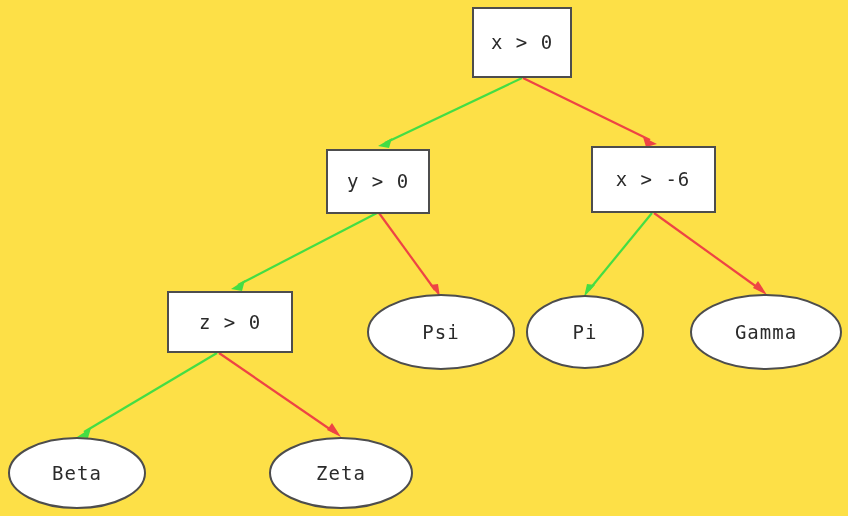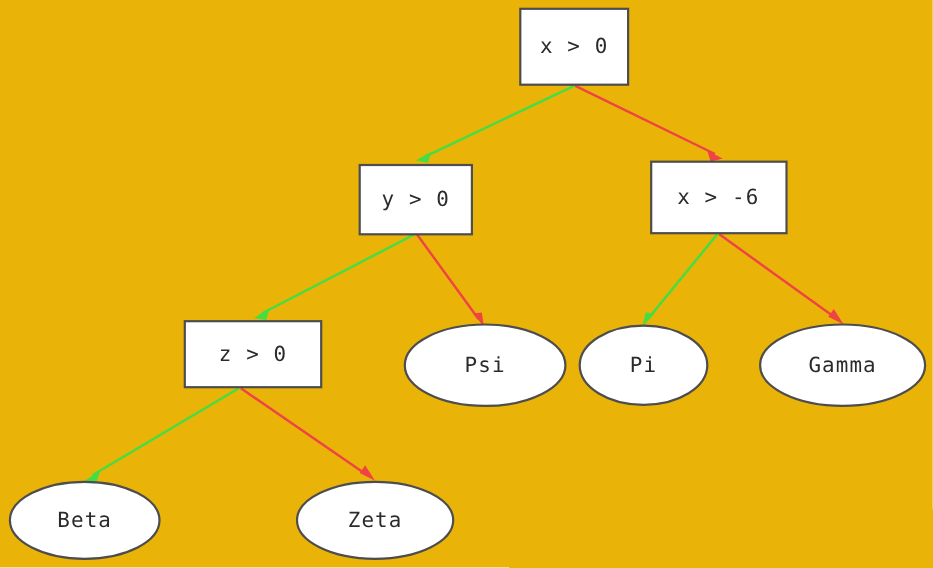--- a/index.html
+++ b/index.html
@@ -11,21 +11,21 @@
   body {
     width: 848px;
     height: 516px;
     overflow: hidden;
     font-family: "DejaVu Sans Mono", "Liberation Mono", monospace;
   }
   #canvas-wrap {
     position: relative;
     width: 848px;
     height: 516px;
-    background: #eab308;
+    background: #fde047;
   }
   svg#tree-svg {
     display: block;
     width: 848px;
     height: 516px;
   }
   .node-shape {
     fill: #ffffff;
     stroke: #4d4d4d;
     stroke-width: 2;

